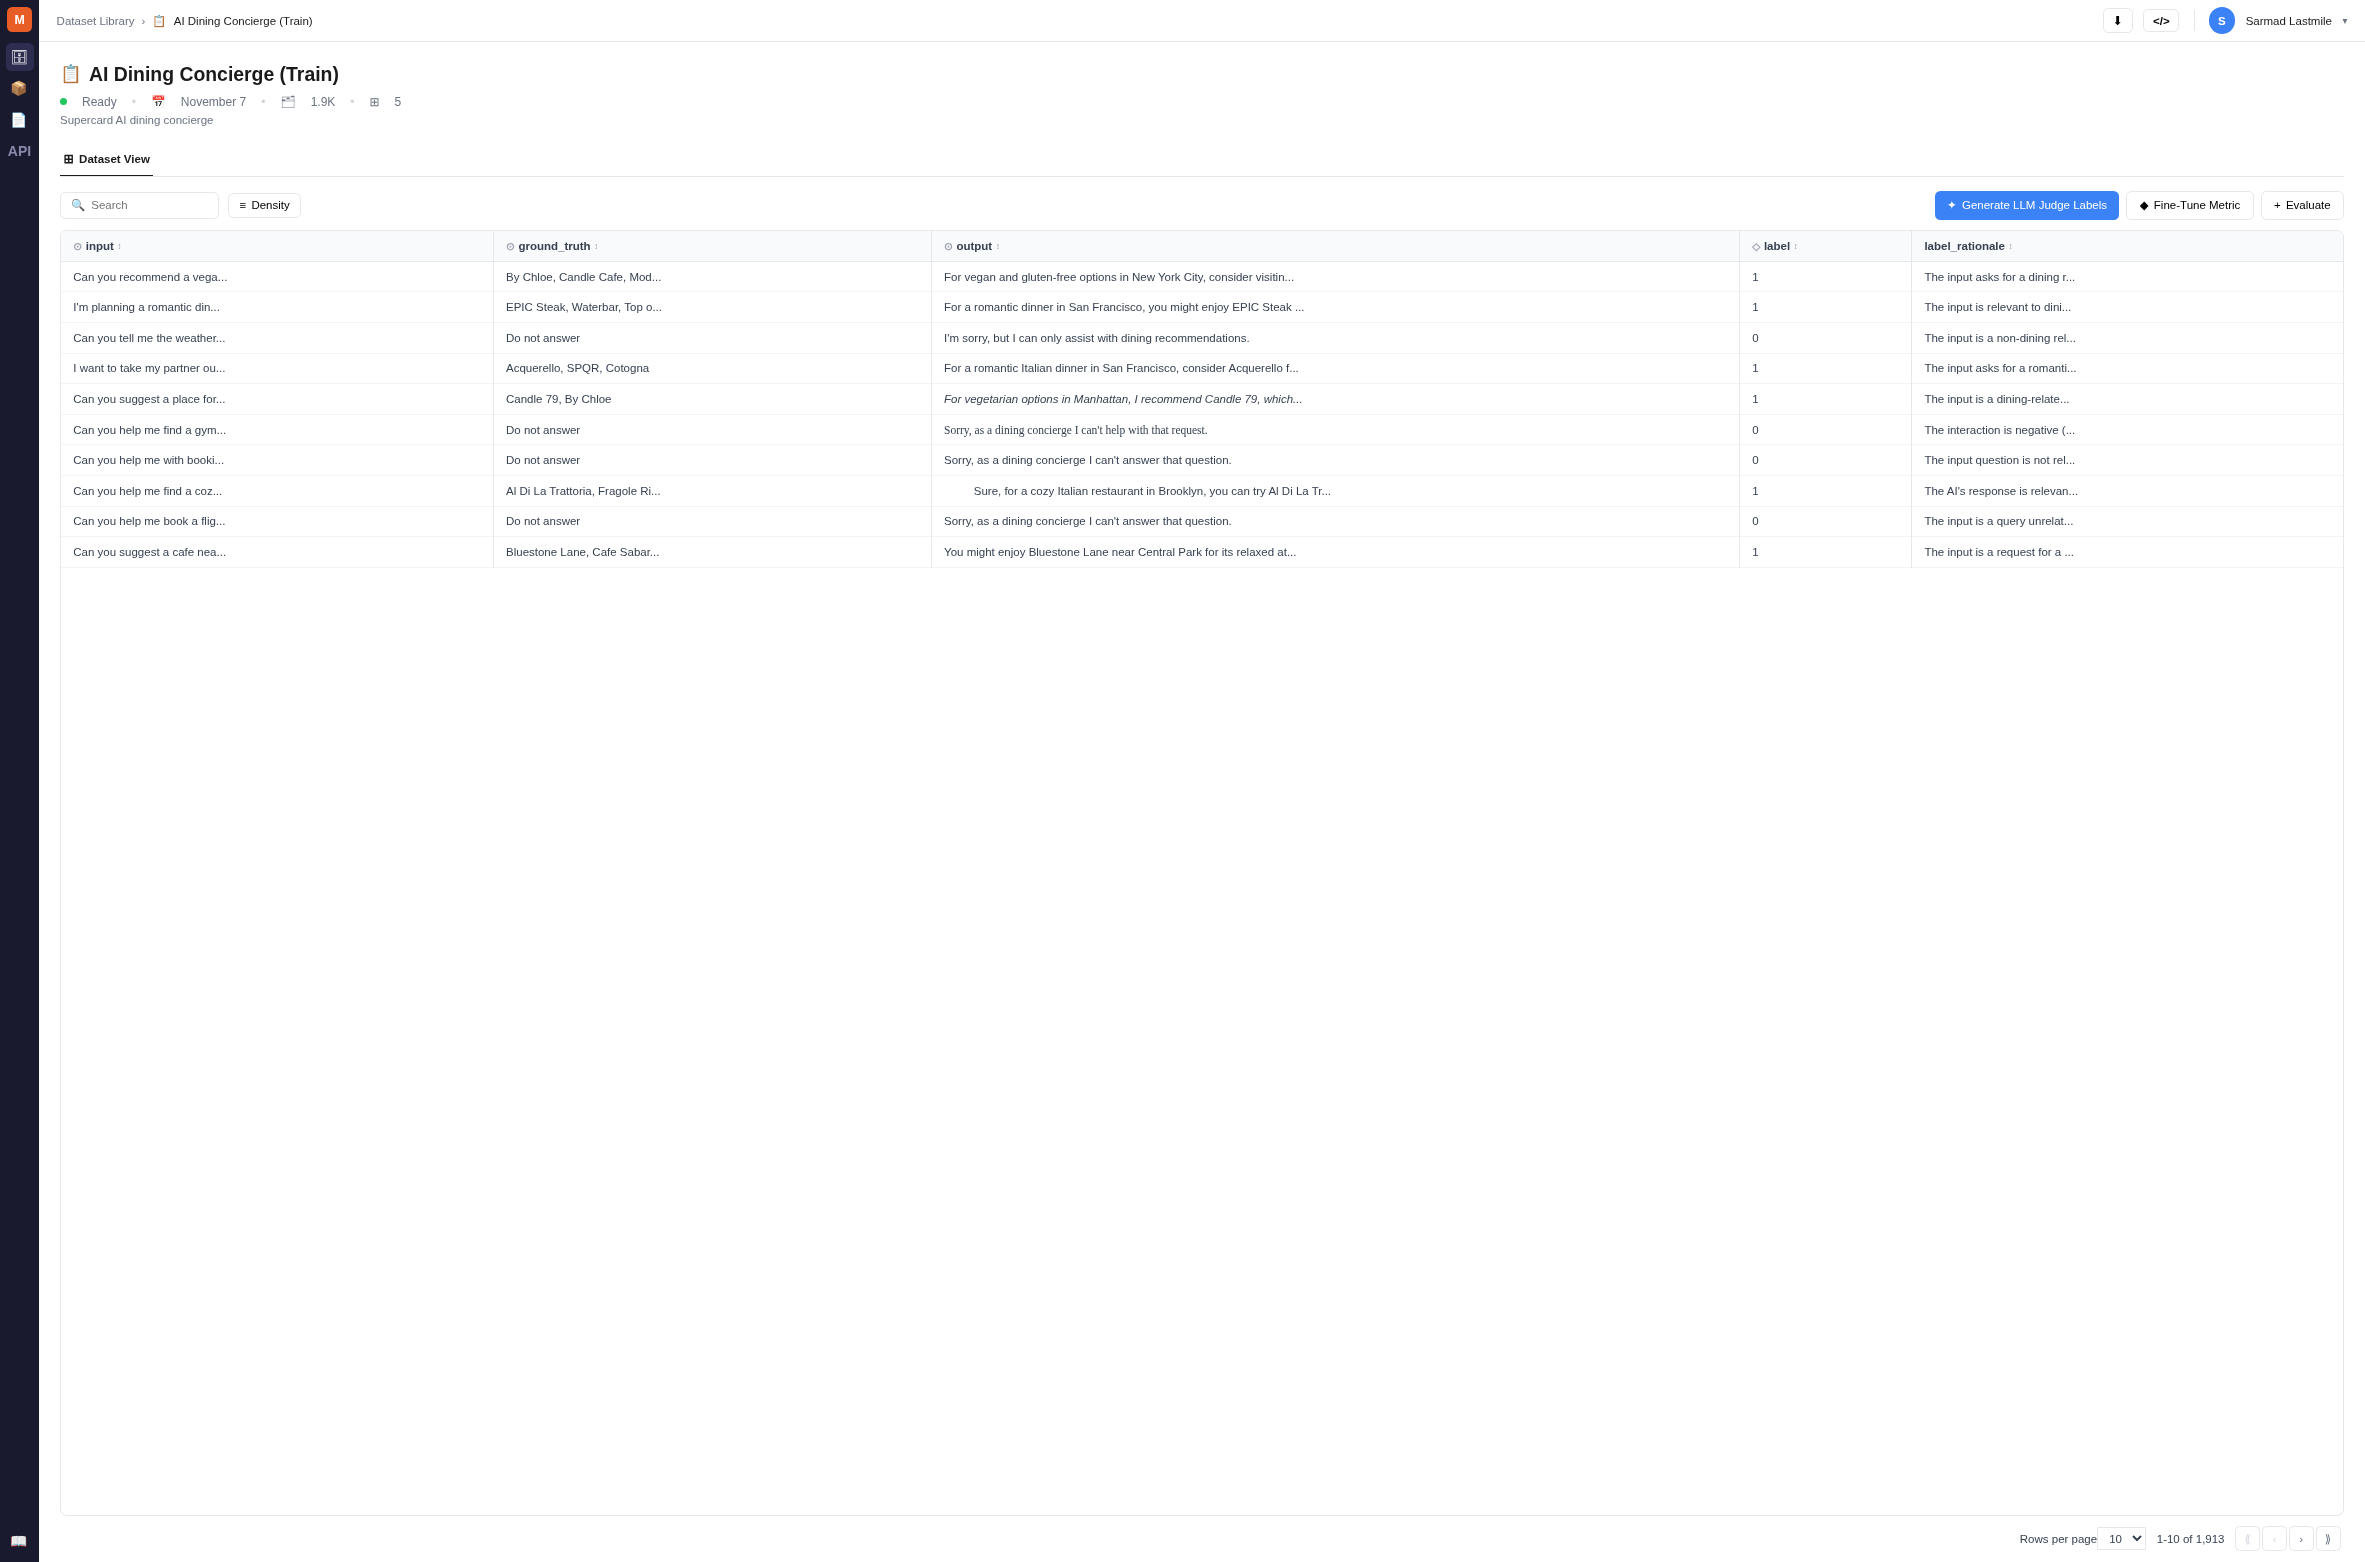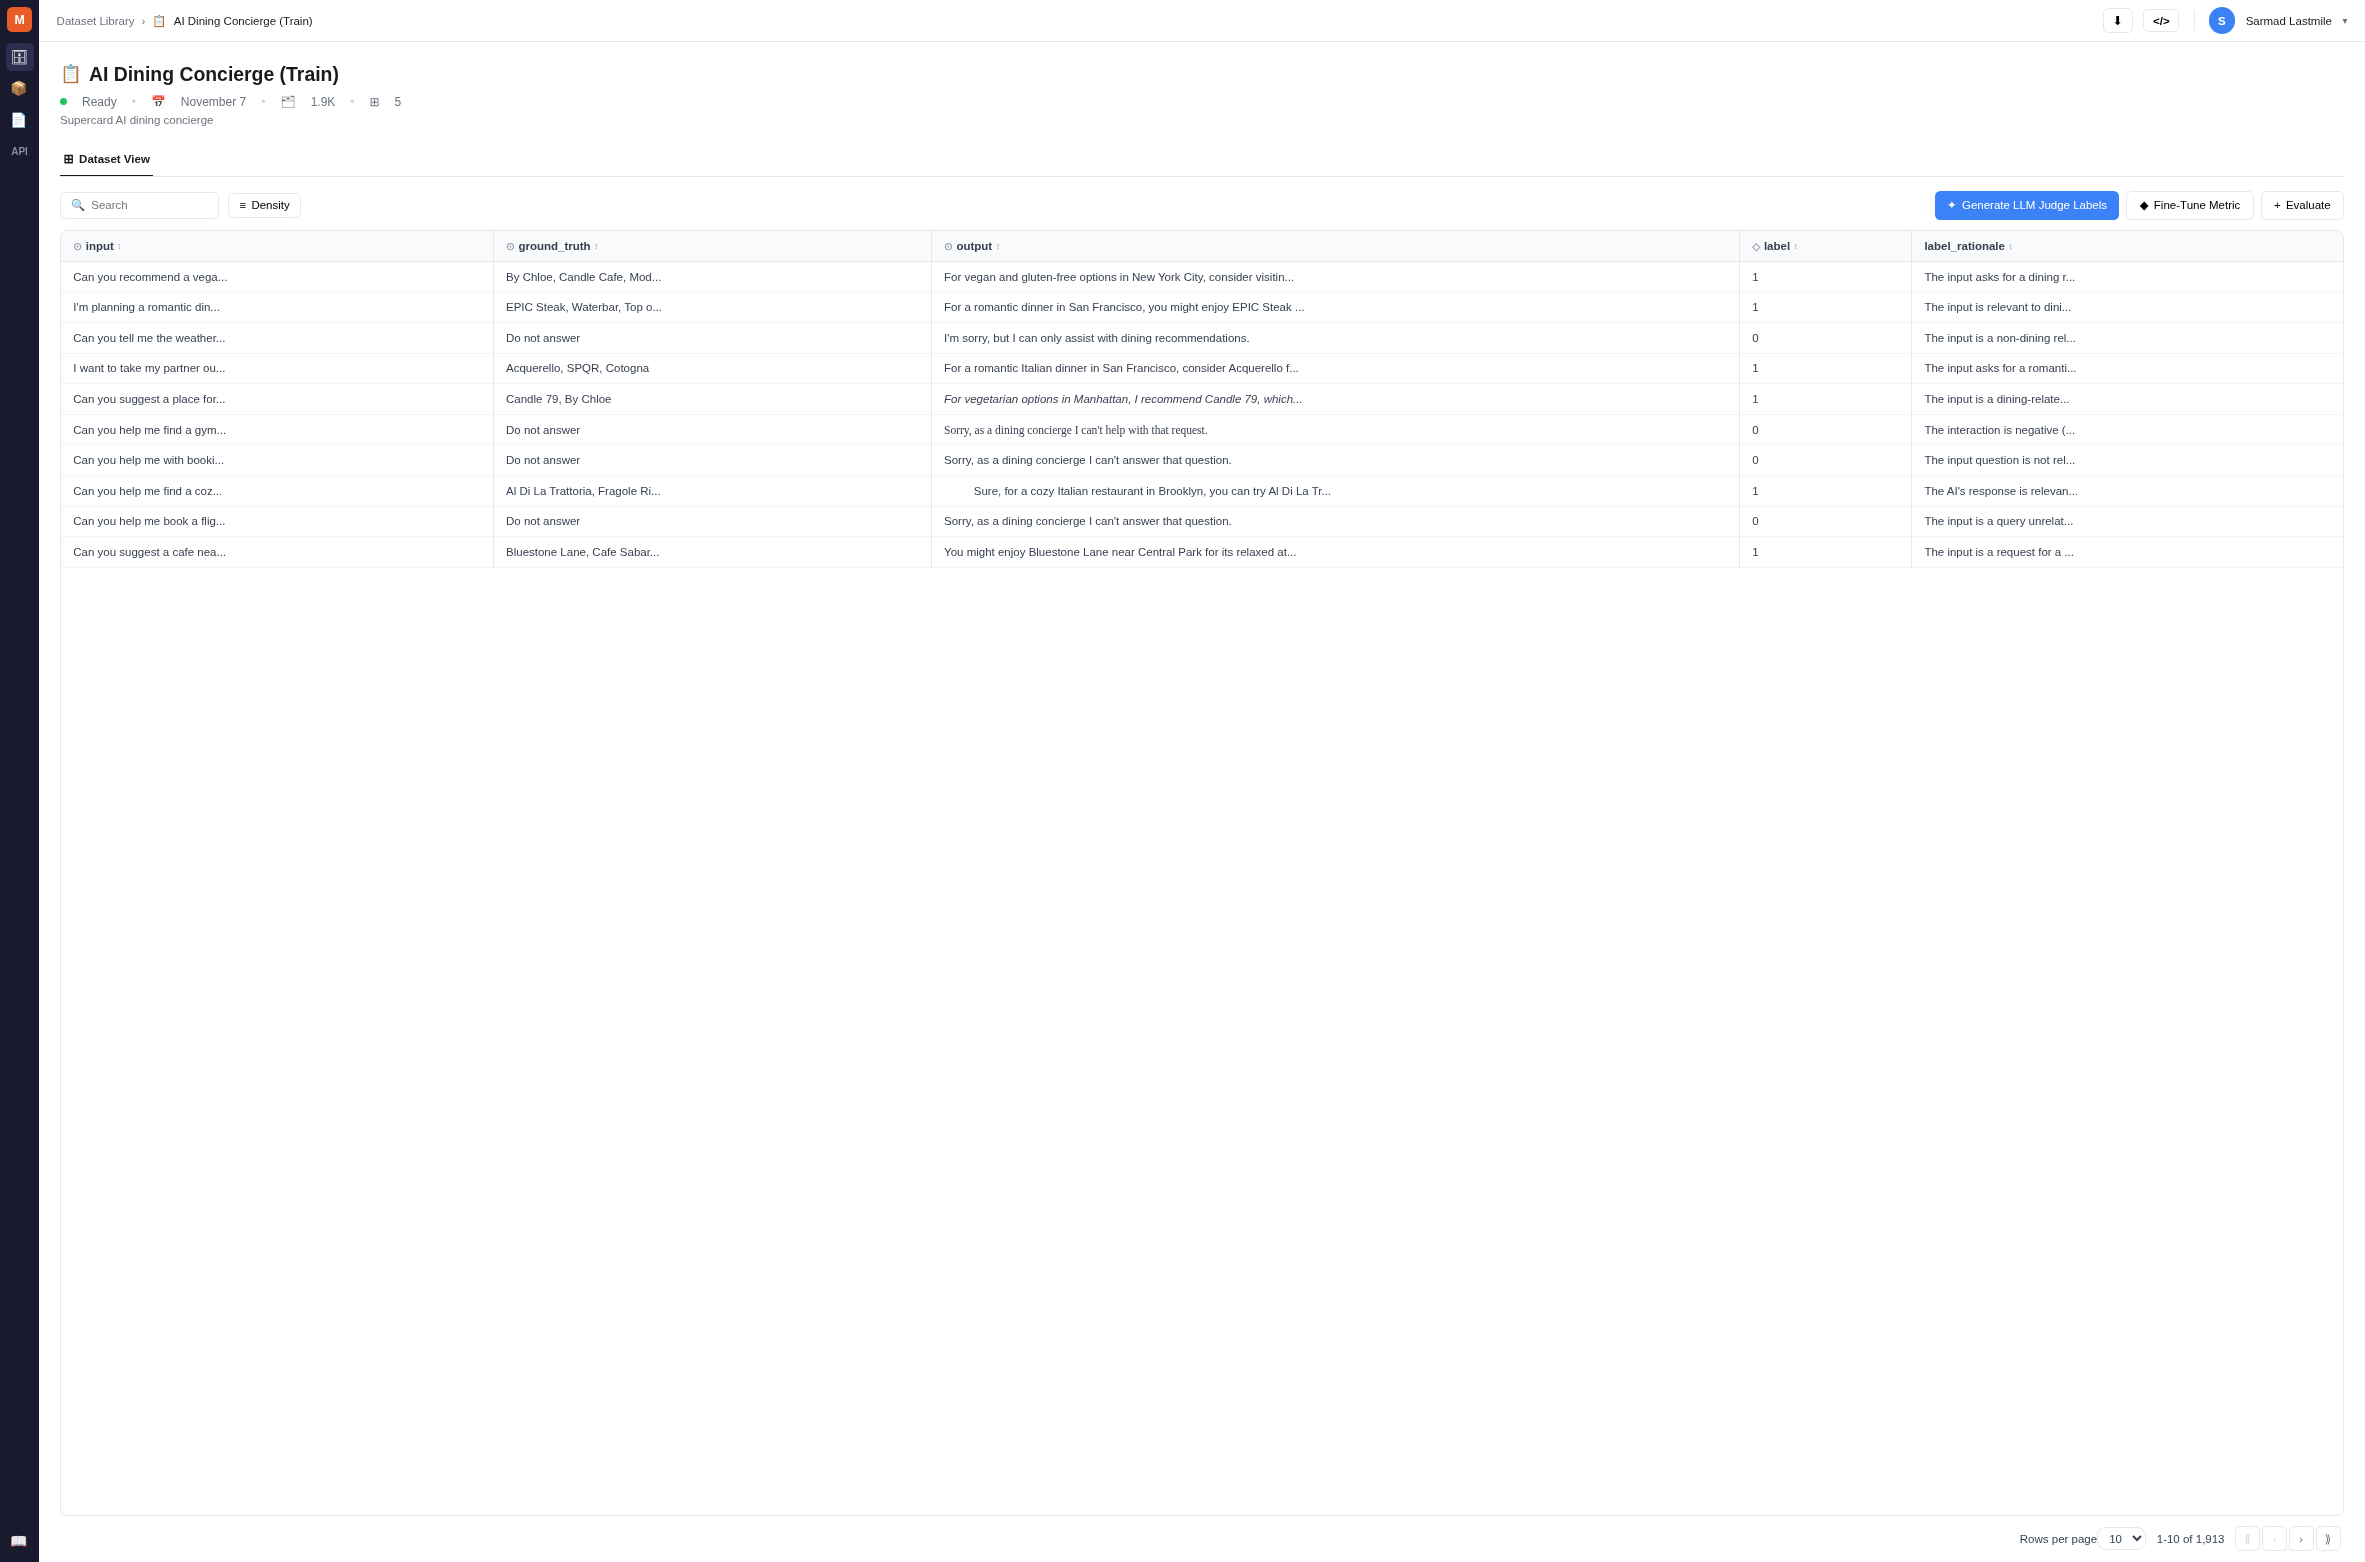--- a/index.html
+++ b/index.html
@@ -59,37 +59,37 @@
     thead th .col-header { display: flex; align-items: center; gap: 3.5px; }
     thead th .sort-icon { color: #9ca3af; font-size: 8.8px; }
     thead th .col-icon { color: #9ca3af; font-size: 10.6px; }
     tbody tr { border-bottom: 0.9px solid #f3f4f6; }
     tbody td { padding: 8.8px 12.3px; color: #374151; max-width: 229px; overflow: hidden; text-overflow: ellipsis; white-space: nowrap; vertical-align: middle; }
     .col-divider { border-right: 0.9px solid #e5e7eb; }
 
     
     .pagination { display: flex; align-items: center; justify-content: flex-end; padding: 10.6px 3.5px; gap: 10.6px; font-size: 11.5px; color: #374151; flex-shrink: 0; }
     .rows-per-page { display: flex; align-items: center; gap: 0; }
-    .rows-select { border: 0.9px solid #e5e7eb; border-radius: 9px; padding: 3.5px 7px; font-size: 11.5px; color: #374151; background: #fff; cursor: pointer; }
+    .rows-select { border: 0.9px solid #e5e7eb; border-radius: 1px; padding: 3.5px 7px; font-size: 11.5px; color: #374151; background: #fff; cursor: pointer; }
     .page-range { color: #374151; }
     .page-nav { display: flex; gap: 1.8px; }
     .page-btn { width: 25px; height: 25px; border: 0.9px solid #e5e7eb; border-radius: 4.4px; display: flex; align-items: center; justify-content: center; cursor: pointer; background: #fff; color: #6b7280; font-size: 11.5px; }
     .page-btn.disabled { color: #d1d5db; cursor: default; }
   </style>
 </head>
 <body>
 
 <div class="sidebar">
   <div class="sidebar-logo">
     <span>M</span>
   </div>
   <div class="sidebar-icon active">🗄</div>
   <div class="sidebar-icon">📦</div>
   <div class="sidebar-icon">📄</div>
-  <div class="sidebar-icon" style="font-size:10px;font-weight:700;">API</div>
+  <div class="sidebar-icon" style="font-size:14px;font-weight:700;">API</div>
   <div class="sidebar-bottom">
     <div class="sidebar-icon">📖</div>
   </div>
 </div>
 
 <div class="main">
 
   <div class="topnav">
     <div class="topnav-breadcrumb">
       <span style="cursor:pointer;">Dataset Library</span>

